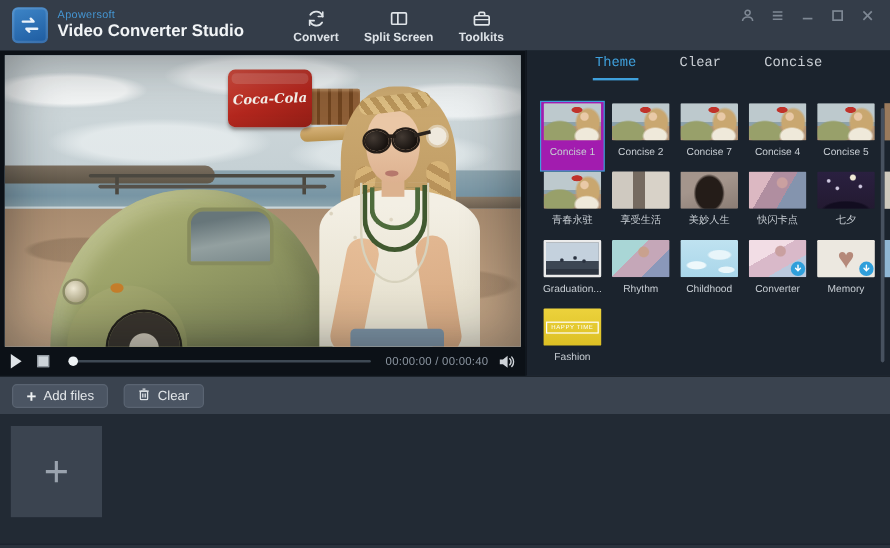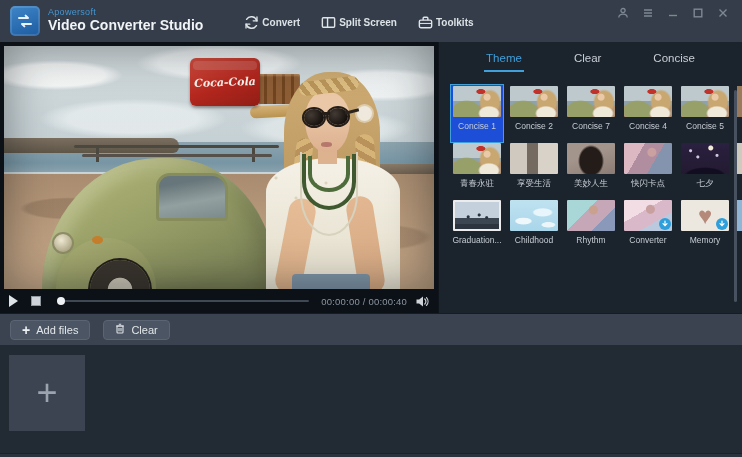--- a/index.html
+++ b/index.html
@@ -8,21 +8,21 @@
 
   
   .titlebar { height:42px; background:#343d49; display:flex; align-items:center; position:relative; }
   .logo { width:30px; height:30px; margin:0 8px 0 10px; border-radius:5px;
           background:linear-gradient(160deg,#3e86c8,#1d5ba0); display:flex; align-items:center; justify-content:center;
           box-shadow:inset 0 0 0 2px rgba(255,255,255,.12); flex:0 0 auto; }
   .brand { line-height:1.1; margin-right:30px; }
   .brand-top { font-size:9px; color:#4596d3; letter-spacing:.3px; }
   .brand-title { font-size:14px; font-weight:bold; color:#f1f4f6; white-space:nowrap; }
   .nav-tabs { display:flex; height:42px; }
-  .ntab { min-width:60px; padding:0 10px; height:42px; display:flex; flex-direction:row; align-items:center; justify-content:center; gap:2px; cursor:pointer; border-top:2px solid transparent; }
+  .ntab { min-width:60px; padding:0 10px; height:42px; display:flex; flex-direction:column; align-items:center; justify-content:center; gap:2px; cursor:pointer; border-top:2px solid transparent; }
   .ntab .nlabel { font-size:10px; color:#dde2e7; font-weight:bold; }
   .ntab.active { background:#46505d; border-top:2px solid #2f96d8; }
   .nicon svg { display:block; }
   .win-controls { position:absolute; right:12px; top:6px; display:flex; gap:11px; align-items:center; }
   .wc { width:14px; height:14px; display:flex; align-items:center; justify-content:center; cursor:pointer; opacity:.75; }
 
   
   .main { display:flex; height:271px; }
   .preview { width:438px; background:#0c1117; flex:0 0 auto; }
   .video-wrap { margin:4px 4px 0; width:430px; height:243px; position:relative; overflow:hidden; background:#9db0b8; }
@@ -95,26 +95,26 @@
   .controls { height:24px; display:flex; align-items:center; padding:0 9px; background:#0c1117; }
   .play { width:0; height:0; border-left:9px solid #dfe4e8; border-top:6px solid transparent; border-bottom:6px solid transparent; cursor:pointer; }
   .stop { width:10px; height:10px; background:#ced4d9; border:1px solid #8f979e; margin-left:13px; cursor:pointer; }
   .track { flex:1; height:2px; background:#3e4954; margin:0 12px 0 16px; position:relative; border-radius:1px; cursor:pointer; }
   .knob { position:absolute; left:0; top:-3px; width:8px; height:8px; border-radius:50%; background:#eef2f4; }
   .time { font-size:9.5px; color:#8b95a0; white-space:nowrap; letter-spacing:.2px; }
   .vol { margin-left:8px; cursor:pointer; display:flex; }
 
   
   .panel { width:304px; background:#1b232d; border-left:1px solid #10151c; position:relative; }
-  .panel-tabs { height:38px; display:flex; justify-content:center; align-items:center; gap:48px; padding-bottom:2px; }
+  .panel-tabs { height:38px; display:flex; justify-content:center; align-items:flex-start; gap:32px; padding-bottom:2px;font-family:Liberation Mono, monospace; }
   .ptab { font-size:11.5px; color:#c9ced4; padding:4px 2px 6px; cursor:pointer; border-bottom:2px solid transparent; }
   .ptab.active { color:#3fa0dc; border-bottom:2px solid #3fa0dc; }
   .grid { margin:5px 6px 0 12px; display:grid; grid-template-columns:repeat(5,52px); column-gap:5px; grid-auto-rows:57px; }
   .thumb { width:52px; display:flex; flex-direction:column; align-items:center; padding-top:1px; cursor:pointer; position:relative; }
-  .thumb.selected { box-shadow:0 0 0 1px #3fa0dc; background:#1d4ed8; }
+  .thumb.selected { box-shadow:0 0 0 1px #3fa0dc; background:#a21caf; }
   .timg { width:48px; height:31px; border-radius:1px; position:relative; overflow:hidden; }
   .tlabel { font-size:8.5px; color:#c6ccd2; margin-top:4px; white-space:nowrap; }
   .dl { position:absolute; right:1px; bottom:1px; width:12px; height:12px; border-radius:50%; background:#2f9fdb; display:flex; align-items:center; justify-content:center; }
 
   .t-beach { background:
       radial-gradient(circle 4px at 71% 36%, #e9c9a7 0 3px, transparent 4px),
       radial-gradient(ellipse 9px 5px at 58% 18%, #c0322a 0 4px, transparent 5px),
       radial-gradient(ellipse 16px 11px at 75% 88%, #efe9da 0 9px, transparent 11px),
       radial-gradient(ellipse 11px 13px at 77% 52%, #c9a770 0 9px, transparent 11px),
       radial-gradient(ellipse 21px 15px at 28% 80%, #98a06a 0 13px, transparent 15px),
@@ -357,26 +357,26 @@
 
         <div class="thumb">
           <div class="timg t-qixi"></div>
           <div class="tlabel">七夕</div>
         </div>
         <div class="thumb">
           <div class="timg t-graduation"></div>
           <div class="tlabel">Graduation...</div>
         </div>
         <div class="thumb">
+          <div class="timg t-rhythm"></div>
+          <div class="tlabel">Rhythm</div>
+        </div>
+        <div class="thumb">
           <div class="timg t-childhood"></div>
           <div class="tlabel">Childhood</div>
-        </div>
-        <div class="thumb">
-          <div class="timg t-rhythm"></div>
-          <div class="tlabel">Rhythm</div>
         </div>
 
         <div class="thumb">
           <div class="timg t-watercolor">
             <span class="dl">
                 <svg width="8" height="8" viewBox="0 0 8 8" fill="none" stroke="#fff" stroke-width="1.2" stroke-linecap="round">
                   <path d="M4 1v4.2M2 3.6 4 5.6l2-2"></path>
                 </svg>
               </span>
           </div>
@@ -385,20 +385,26 @@
         <div class="thumb">
           <div class="timg t-memory">
             <span class="heart">♥</span>
             <span class="dl">
                 <svg width="8" height="8" viewBox="0 0 8 8" fill="none" stroke="#fff" stroke-width="1.2" stroke-linecap="round">
                   <path d="M4 1v4.2M2 3.6 4 5.6l2-2"></path>
                 </svg>
               </span>
           </div>
           <div class="tlabel">Memory</div>
+        </div>
+        <div class="thumb">
+          <div class="timg t-fashion">
+            <span class="fashion-tag">HAPPY TIME</span>
+          </div>
+          <div class="tlabel">Fashion</div>
         </div>
       </div>
 
       <div class="sliver sv1"></div>
       <div class="sliver sv2"></div>
       <div class="sliver sv3"></div>
       <div class="scrollbar"></div>
     </aside>
   </div>
 

